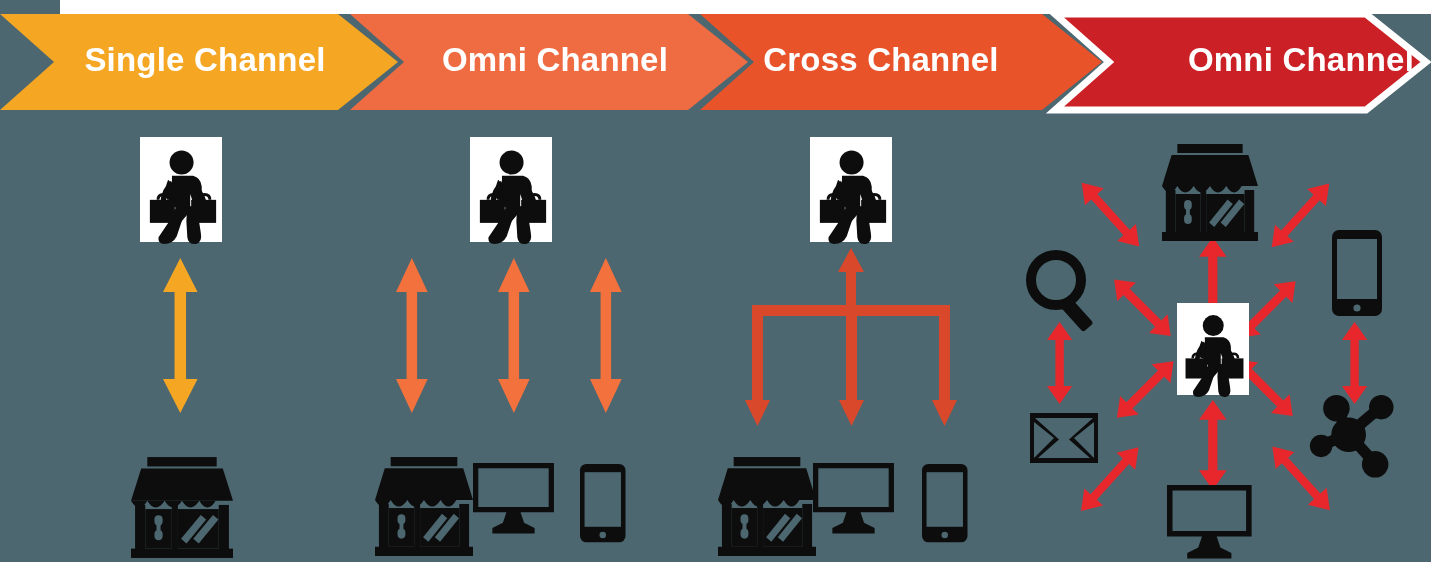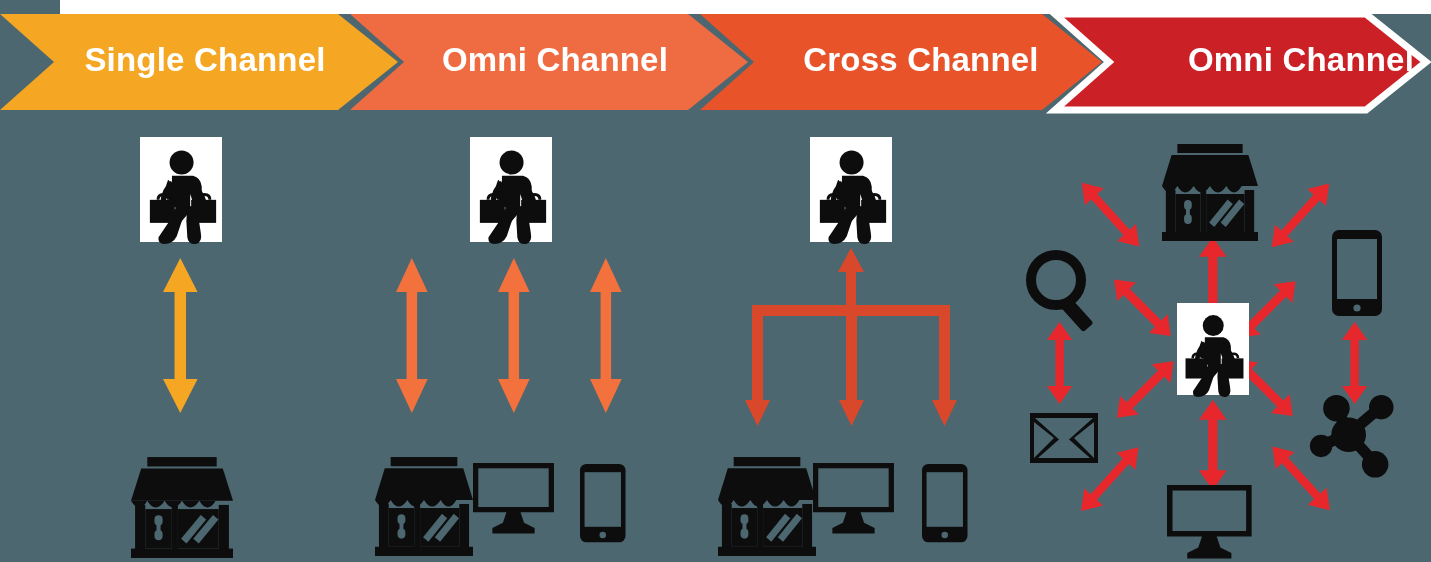--- a/index.html
+++ b/index.html
@@ -38,21 +38,21 @@
 
     <polygon points="350,14 688,14 748,62 688,110 350,110 404,62" fill="#ef6c42"></polygon>
 
     <polygon points="700,14 1042,14 1102,62 1042,110 700,110 754,62" fill="#e8532a"></polygon>
 
     <polygon points="1055,14 1366,14 1426,62 1366,110 1055,110 1109,62" fill="#cc2027" stroke="#ffffff" stroke-width="7" stroke-linejoin="miter"></polygon>
   </svg>
 
   <div class="banner-label" style="left:60px;top:41px;width:290px;">Single Channel</div>
   <div class="banner-label" style="left:410px;top:41px;width:290px;">Omni Channel</div>
-  <div class="banner-label" style="left:776px;top:41px;width:290px;">Cross Channel</div>
+  <div class="banner-label" style="left:736px;top:41px;width:290px;">Cross Channel</div>
   <div class="banner-label" style="left:1156px;top:41px;width:290px;">Omni Channel</div>
 
   <svg width="1431" height="562" viewBox="0 0 1431 562">
     <defs>
 
       <g id="g-shopper">
 
         <circle cx="36" cy="15" r="12.5"></circle>
 
         <path d="M26 29 L48 29 Q56 31 57 40 L57 56 L49 60 L45 48 L45 66 L33 80 L33 66 L26 58 Z"></path>

